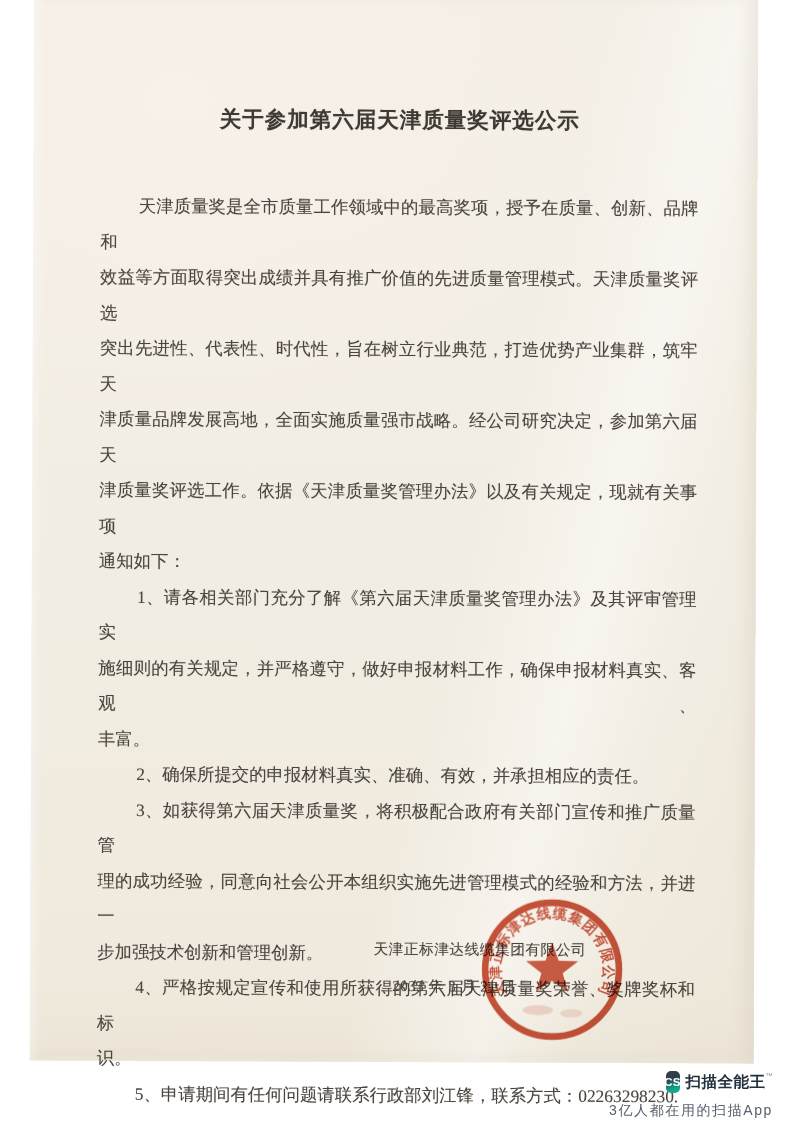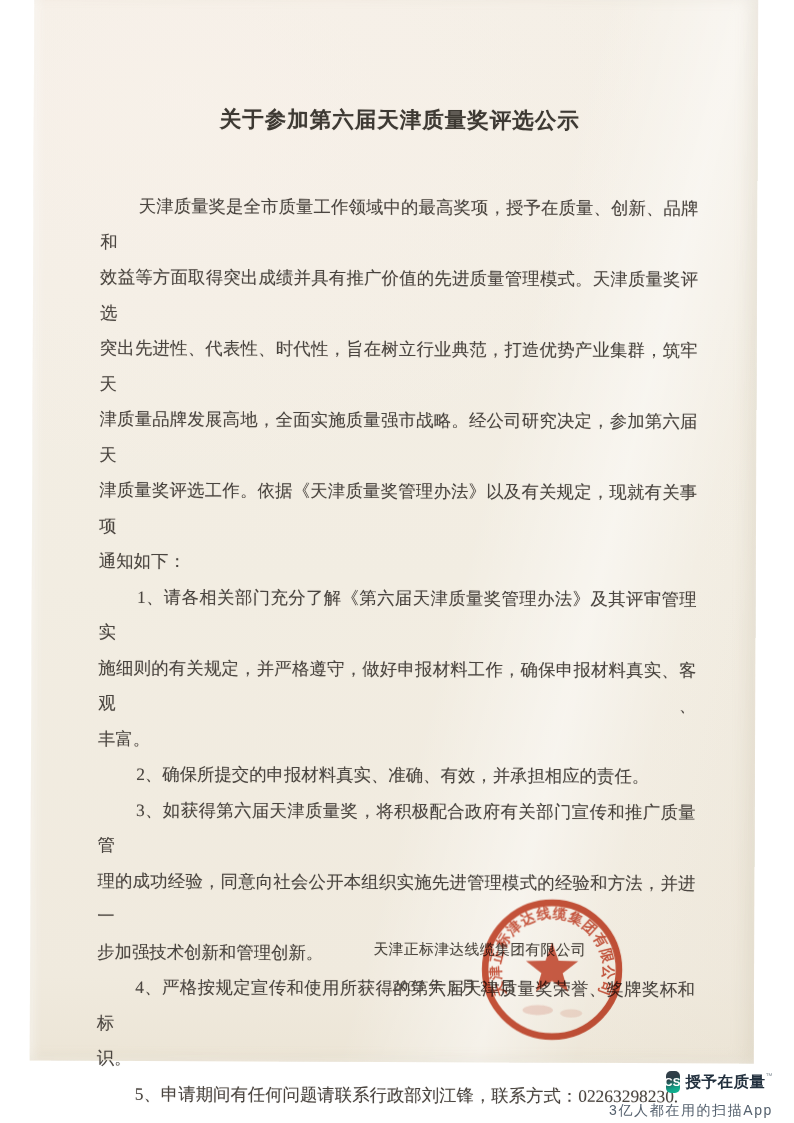--- a/index.html
+++ b/index.html
@@ -157,16 +157,16 @@
         <ellipse cx="93" cy="117" rx="11" ry="4" opacity="0.15"></ellipse>
       </g>
     </svg>
 
   </div>
 </div>
 
 <div class="watermark">
   <div class="wm-row">
     <div class="wm-logo">CS</div>
-    <div class="wm-brand"><span>授予在质量</span><span class="wm-tm">™</span></div>
+    <div class="wm-brand"><span>扫描全能王</span><span class="wm-tm">™</span></div>
   </div>
   <div class="wm-tagline">3亿人都在用的扫描App</div>
 </div>
 
 </body></html>

